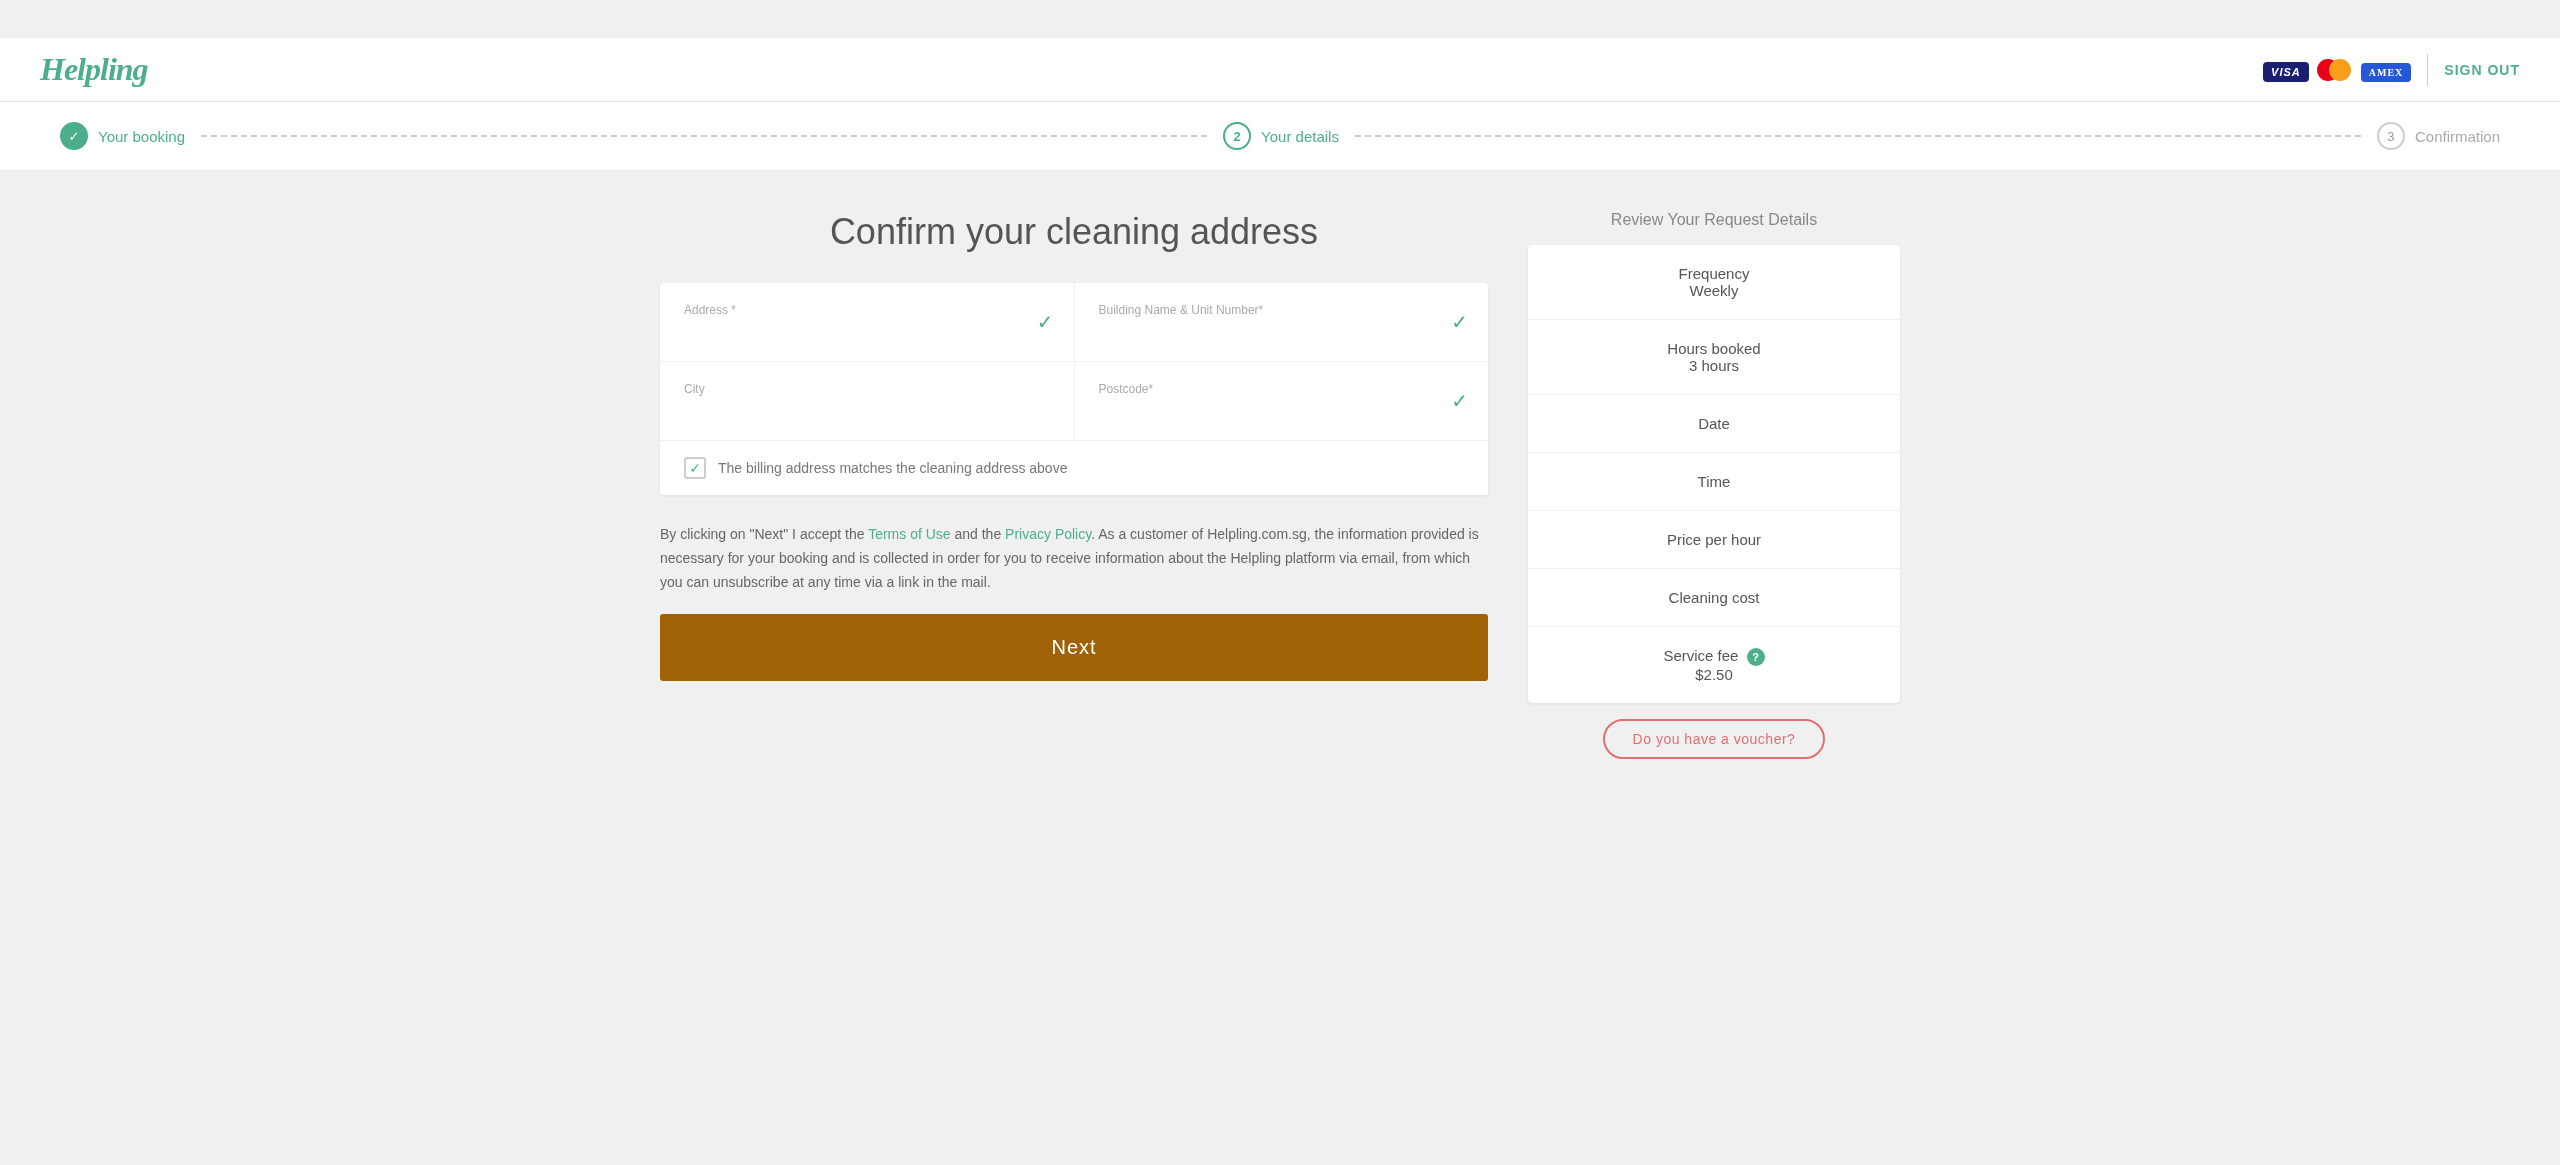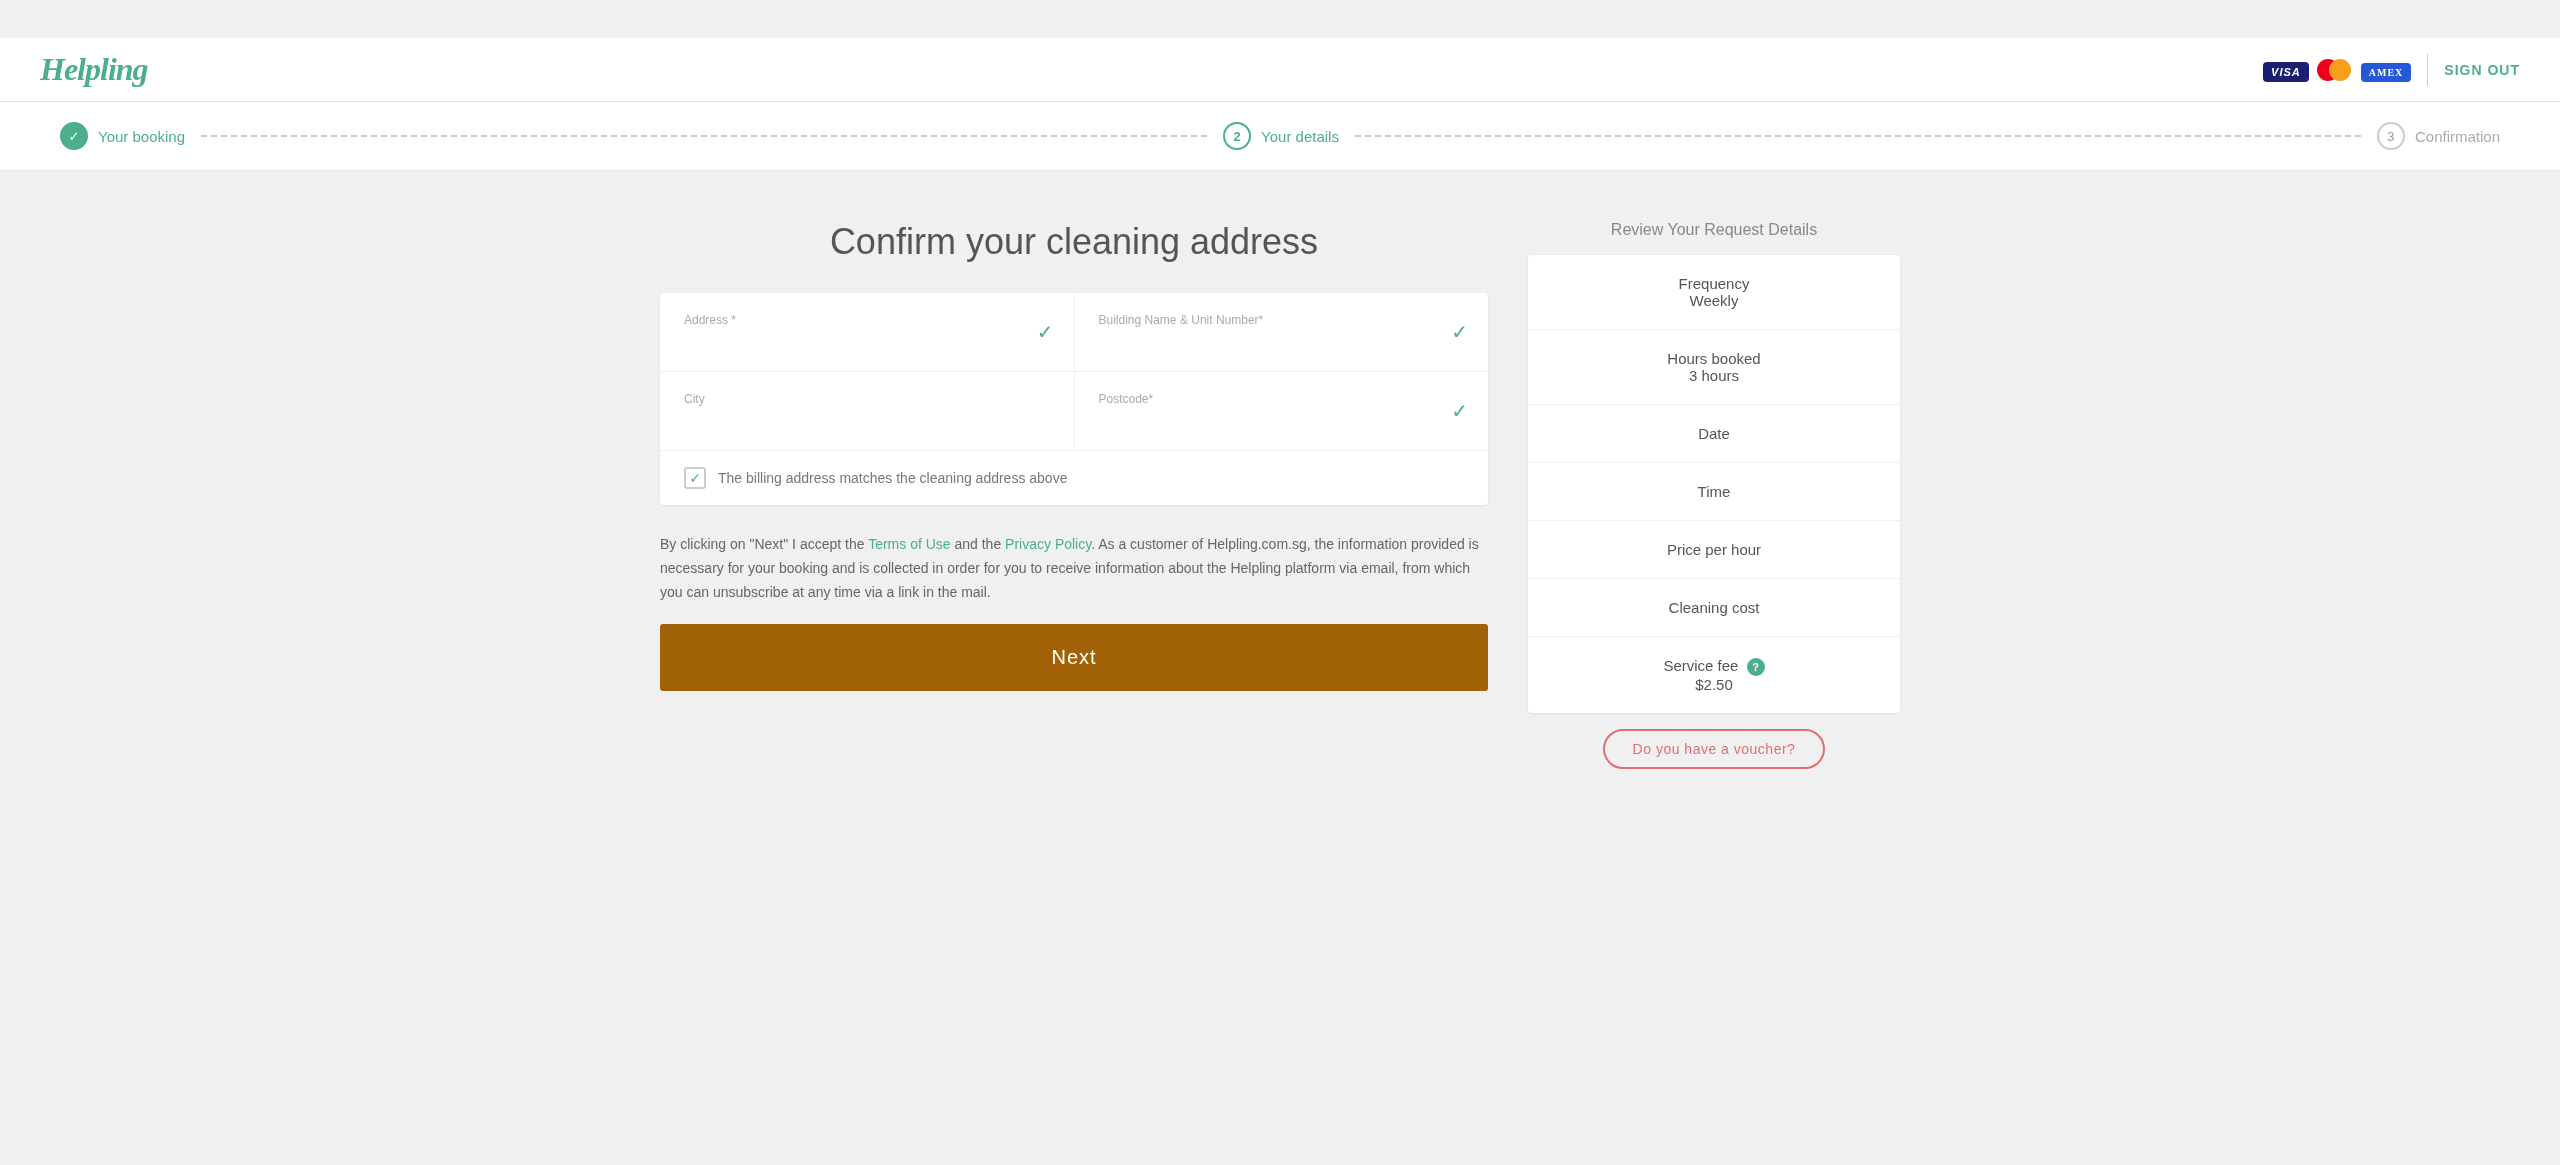--- a/index.html
+++ b/index.html
@@ -149,21 +149,21 @@
       margin: 0 16px;
       min-width: 200px;
     }
 
     
     .main {
       display: flex;
       gap: 40px;
       padding: 40px 80px;
       max-width: 1400px;
-      margin: 10px auto;
+      margin: 0 auto;
     }
 
     
     .content {
       flex: 1;
     }
     .page-title {
       font-size: 36px;
       font-weight: 300;
       color: #555;

